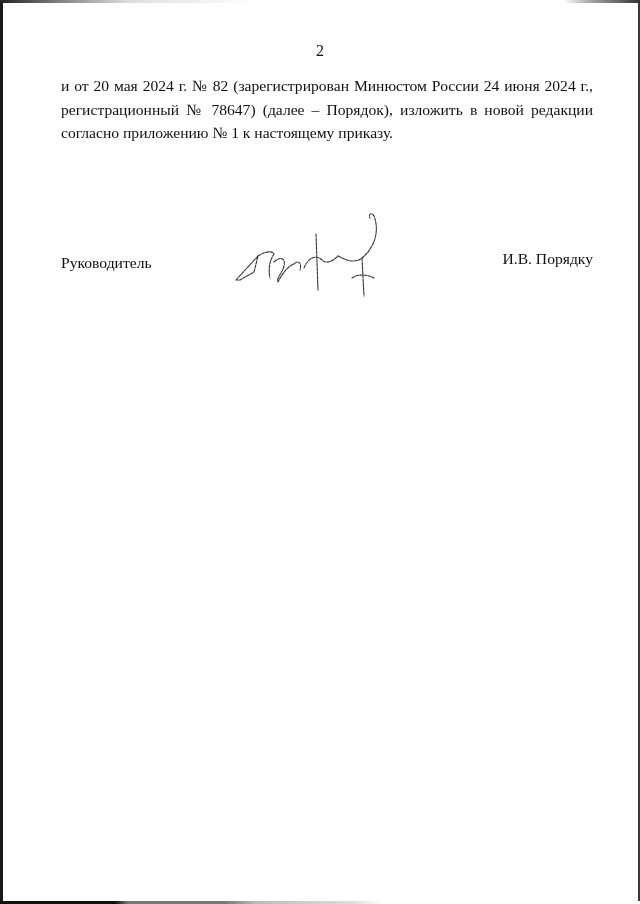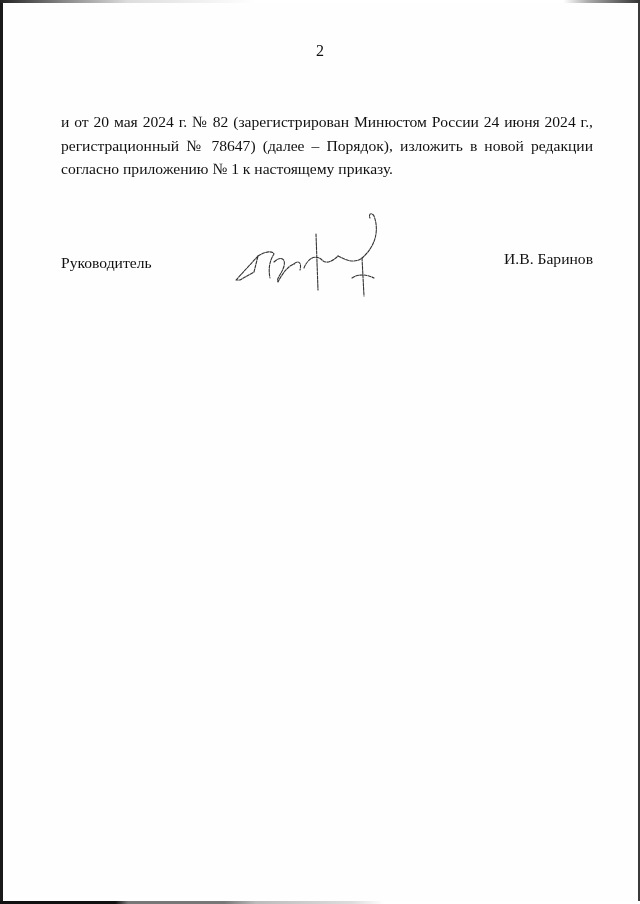--- a/index.html
+++ b/index.html
@@ -14,21 +14,21 @@
   .edge-left { position: absolute; left: 0; top: 0; width: 3px; height: 904px; background: #1a1a1a; }
   .edge-right { position: absolute; right: 0; top: 0; width: 2px; height: 904px; background: #3a3a3a; }
   .edge-top { position: absolute; left: 0; top: 0; width: 640px; height: 3px; background: linear-gradient(90deg,#222 0%,#888 10%,#ddd 20%,#fff 40%,#fff 88%,#aaa 92%,#333 100%); }
   .edge-bottom { position: absolute; left: 0; bottom: 0; width: 640px; height: 3px; background: linear-gradient(90deg,#111 0%,#111 18%,#777 20%,#777 35%,#bbb 40%,#ddd 55%,#fff 60%,#fff 100%); }
   .page-number {
     position: absolute; left: 0; width: 640px; top: 42px;
     text-align: center; font-size: 16px;
   }
   .body-text {
     position: absolute; left: 61px; width: 532px; top: 74px;
-    font-size: 15.6px; line-height: 23.5px; text-align: justify; margin-top: 36px;
+    font-size: 15.6px; line-height: 23.5px; text-align: justify;
   }
   .para { margin: 0; }
   .para.indent { text-indent: 36px; }
   .line-last { text-align-last: left; }
   .sig-row { position: absolute; left: 61px; width: 532px; top: 250px; height: 24px; font-size: 15.6px; }
   .sig-title { position: absolute; left: 0; top: 4px; }
   .sig-name { position: absolute; right: 0; top: 0; }
   .signature { position: absolute; left: 228px; top: 208px; width: 170px; height: 90px; }
 </style>
 </head>
@@ -41,21 +41,21 @@
   <div class="edge-bottom"></div>
 
   <div class="page-number">2</div>
 
   <div class="body-text">
     <p class="para line-last">и от 20 мая 2024 г. № 82 (зарегистрирован Минюстом России 24 июня 2024 г., регистрационный № 78647) (далее – Порядок), изложить в новой редакции согласно приложению № 1 к настоящему приказу.</p>
   </div>
 
   <div class="sig-row">
     <span class="sig-title">Руководитель</span>
-    <span class="sig-name">И.В. Баринов</span>
+    <span class="sig-name">И.В. Порядку</span>
   </div>
 
   <svg class="signature" viewBox="0 0 170 90" xmlns="http://www.w3.org/2000/svg">
     <g fill="none" stroke="#333" stroke-width="1.1" stroke-linecap="round" stroke-linejoin="round" stroke-dasharray="3 1.2">
       <path d="M8 72 L30 48 L26 64 L12 72 Z"></path>
       <path d="M30 48 C36 44, 44 42, 46 46 C42 52, 40 60, 42 70"></path>
       <path d="M46 54 C52 48, 58 50, 56 58 C54 66, 48 70, 50 74 C54 66, 60 58, 66 56"></path>
       <path d="M66 56 C70 52, 74 54, 72 62"></path>
       <path d="M88 26 L90 82"></path>
       <path d="M76 60 C80 50, 88 46, 94 52 C98 56, 104 54, 110 48"></path>

